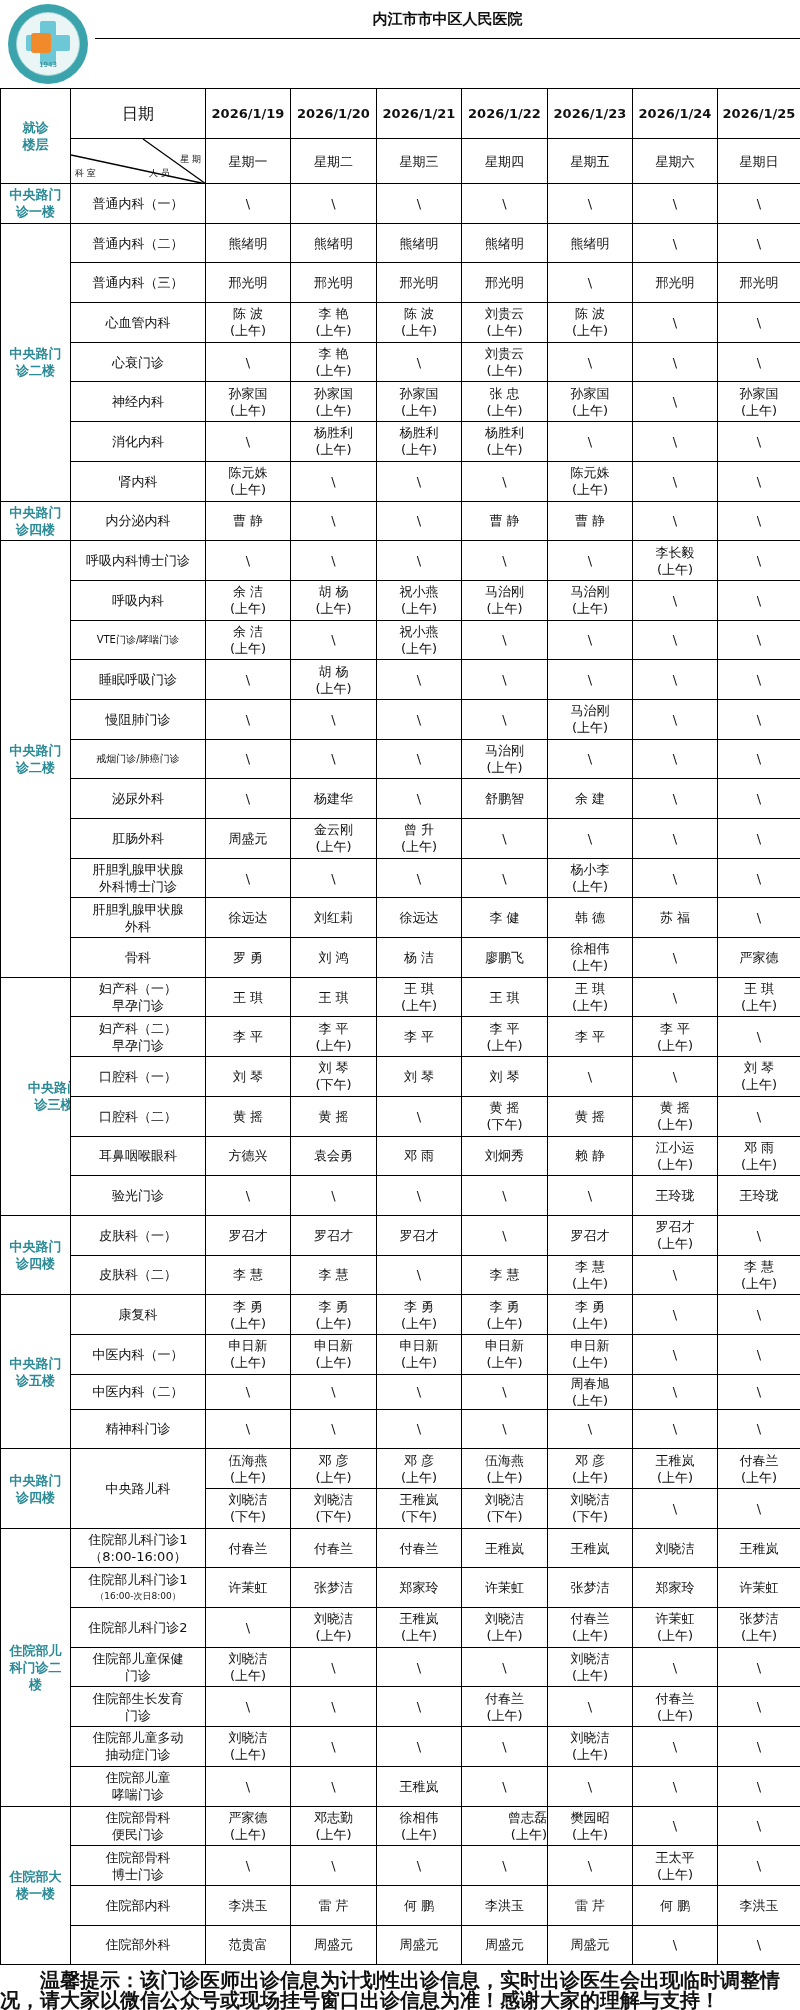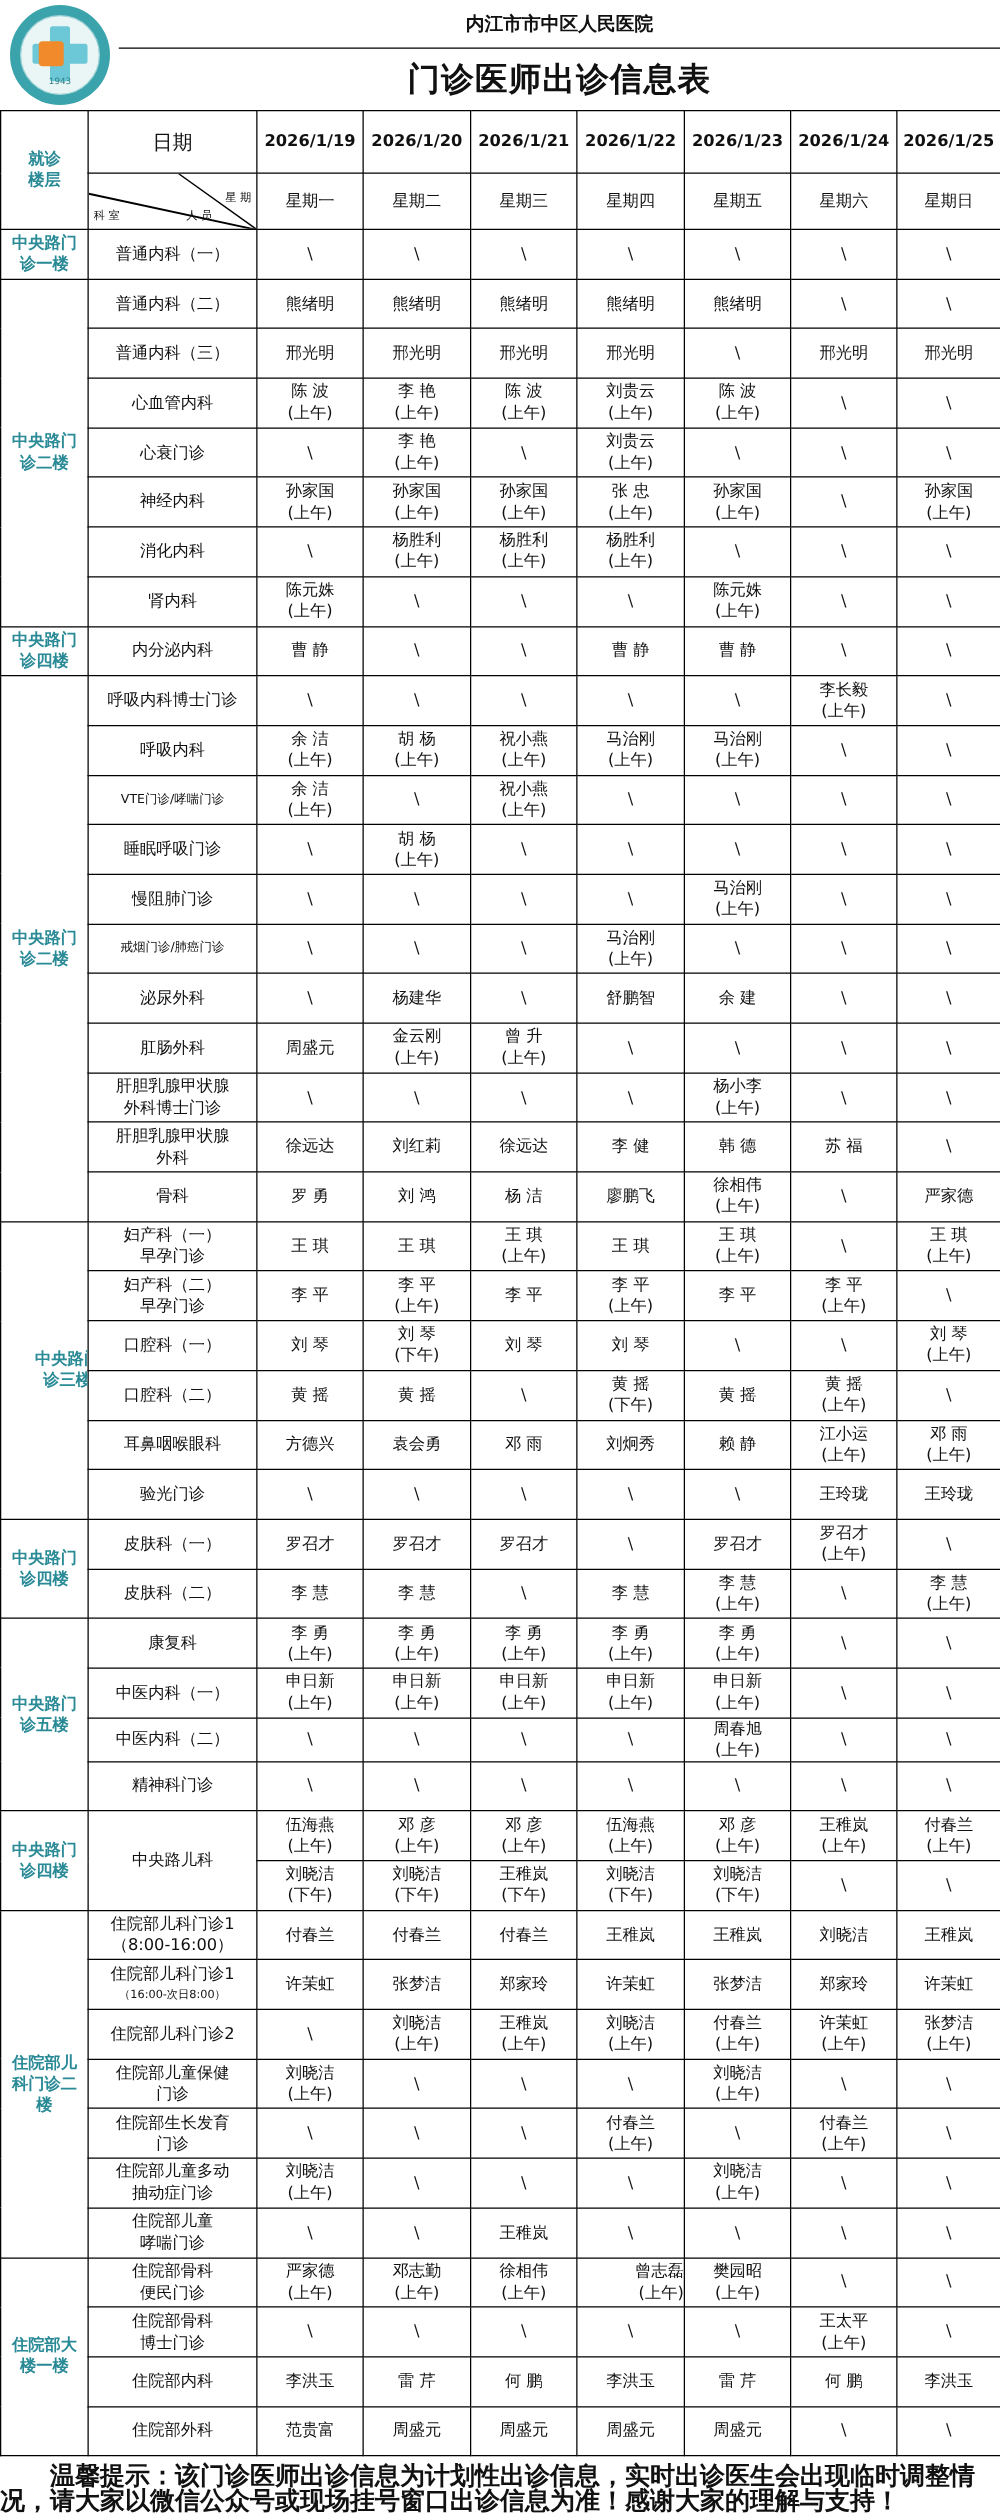--- a/index.html
+++ b/index.html
@@ -40,21 +40,20 @@
 <div class="header">
   <div class="logo">
     <div class="logo-inner">
       <div class="cross-v"></div>
         <div class="cross-h"></div>
         <div class="cross-o"></div>
       <div class="logo-year">1943</div>
     </div>
   </div>
   <div class="hosp-name">内江市市中区人民医院</div>
-  <div class="big-title">门诊医师出诊信息表</div>
 </div>
 
 <table class="sched" id="sched">
   <colgroup>
     <col style="width:70px">
       <col style="width:135px">
     <col style="width:85px">
       <col style="width:86px">
       <col style="width:85px">
       <col style="width:86px">

